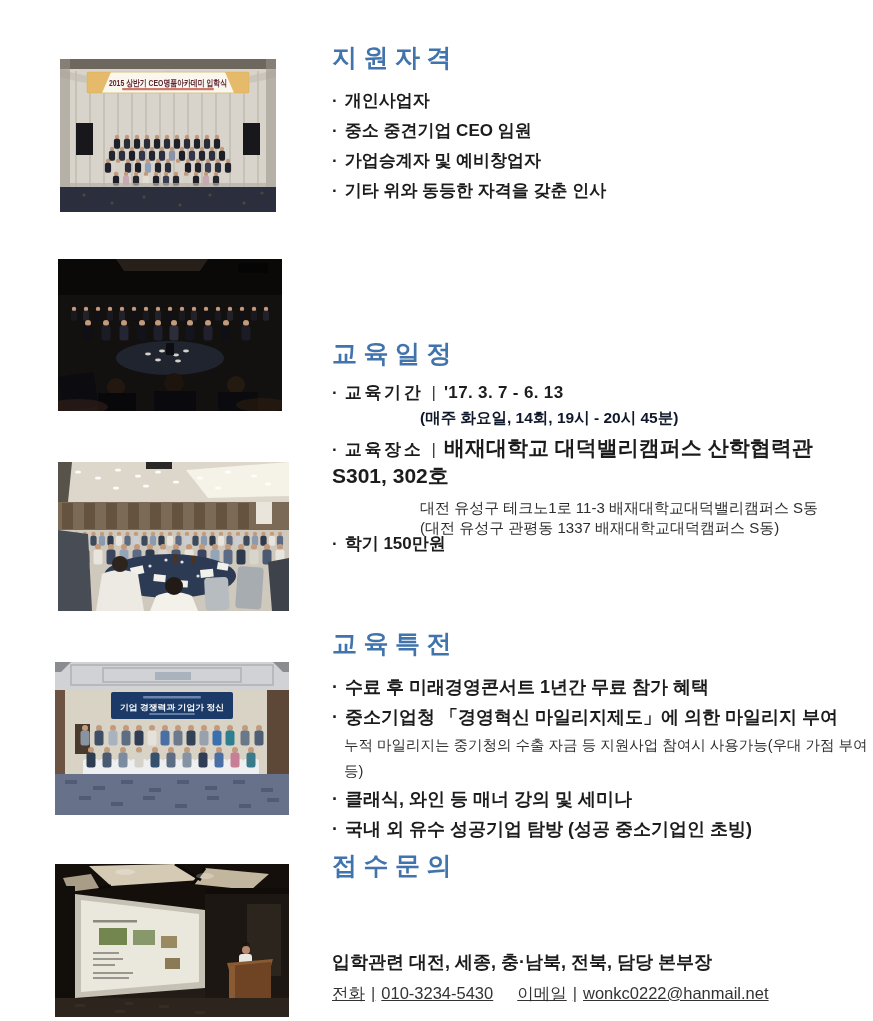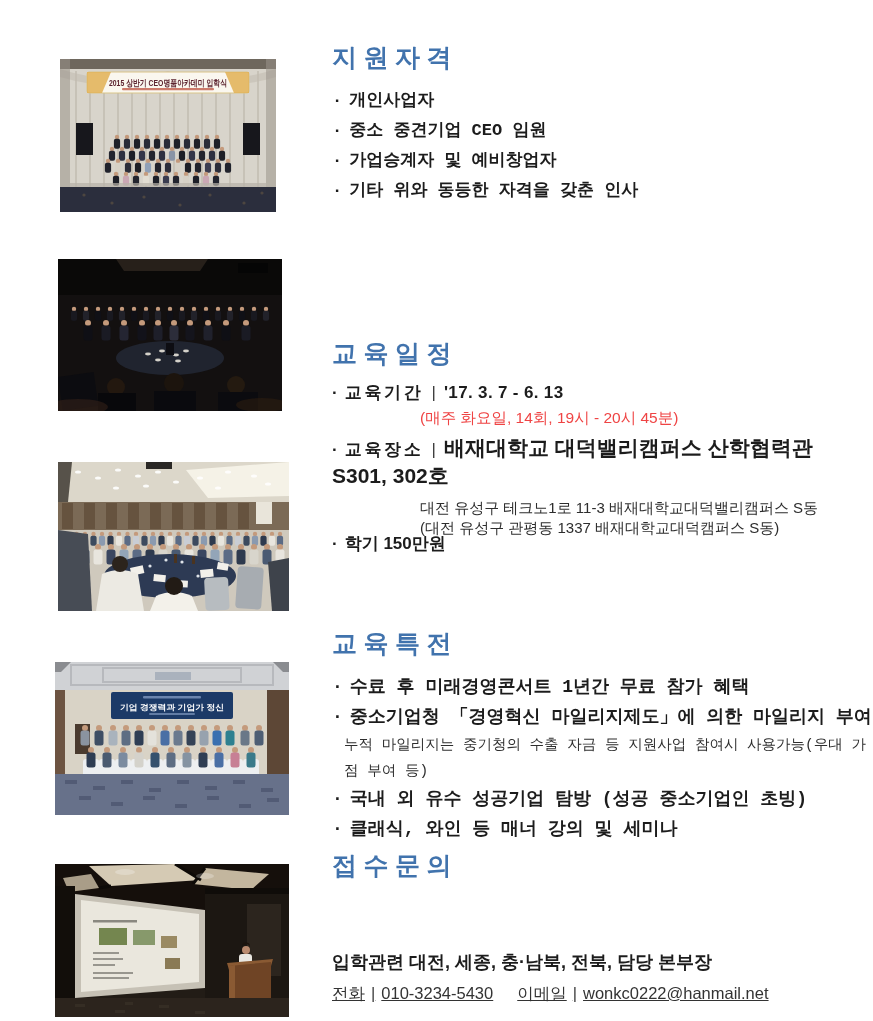--- a/index.html
+++ b/index.html
@@ -9,30 +9,30 @@
   }
   
   .photo{position:absolute;margin:12px;padding:0;}
   .photo svg{display:block;width:100%;height:100%;}
   
   .sec{position:absolute;left:332px;width:540px;}
   .sec-title{
     margin:0;font-size:25px;font-weight:700;color:#4173ad;
     letter-spacing:.26em;line-height:30px;
   }
-  .list{list-style:none;margin:14px 0 0 0;padding:0;font-family:Liberation Mono, monospace;}
+  .list{list-style:none;margin:14px 0 0 0;padding:0;}
   .list li{font-size:17px;font-weight:600;line-height:30px;color:#1c1c1c;}
   .bullet{margin-right:7px;font-weight:700;color:#1c1c1c;}
   .cap{margin:14px 0 0 0;font-size:17px;font-weight:600;color:#1c1c1c;}
   .line{margin-top:12px;font-size:17px;font-weight:600;line-height:26px;color:#1c1c1c;}
   .slabel{letter-spacing:.16em;}
   .pipe{margin:0 8px;font-weight:400;color:#3c3c3c;}
   .sval{letter-spacing:.02em;}
   .sval.bold{font-weight:700;font-size:21px;letter-spacing:0;}
-  .subline{padding-left:88px;margin-top:1px;font-size:15.5px;font-weight:400;line-height:21px;color:#ef4444;}
+  .subline{padding-left:88px;margin-top:1px;font-size:15.5px;font-weight:700;line-height:21px;color:#0f172a;}
   .addr{padding-left:88px;font-size:15px;font-weight:500;line-height:20px;color:#2d2d2d;}
   .addr.first{margin-top:7px;}
   .benefits li{font-size:18px;font-weight:700;line-height:30px;}
   .note{font-size:14.5px;font-weight:400;line-height:26px;color:#2e2e2e;padding-left:12px;}
   .region{margin:70px 0 0 0;font-size:18px;font-weight:700;color:#1c1c1c;}
   .contactrow{margin-top:9px;font-size:16.5px;font-weight:500;color:#333;text-decoration:underline;}
   .contactrow .pipe{margin:0 6px;}
   .spacer{display:inline-block;width:24px;}
 </style>
 </head>
@@ -485,22 +485,22 @@
     <p class="cap"><span class="bullet">·</span><span>학기 150만원</span></p>
   </section>
 
   <section class="sec" style="top:628px">
     <h2 class="sec-title">교육특전</h2>
     <ul class="list benefits">
       <li><span class="bullet">·</span><span>수료 후 미래경영콘서트 1년간 무료 참가 혜택</span></li>
       <li><span class="bullet">·</span><span>중소기업청 「경영혁신 마일리지제도」에 의한 마일리지 부여</span>
         <div class="note">누적 마일리지는 중기청의 수출 자금 등 지원사업 참여시 사용가능(우대 가점 부여 등)</div>
       </li>
+      <li><span class="bullet">·</span><span>클래식, 와인 등 매너 강의 및 세미나</span></li>
       <li><span class="bullet">·</span><span>국내 외 유수 성공기업 탐방 (성공 중소기업인 초빙)</span></li>
-      <li><span class="bullet">·</span><span>클래식, 와인 등 매너 강의 및 세미나</span></li>
     </ul>
   </section>
 
   <section class="sec" style="top:850px">
     <h2 class="sec-title">접수문의</h2>
     <p class="region">입학관련 대전, 세종, 충·남북, 전북, 담당 본부장</p>
     <p class="contactrow">
       <span>전화</span><span class="pipe">|</span><span>010-3234-5430</span><span class="spacer"></span><span>이메일</span><span class="pipe">|</span><span>wonkc0222@hanmail.net</span>
     </p>
   </section>

